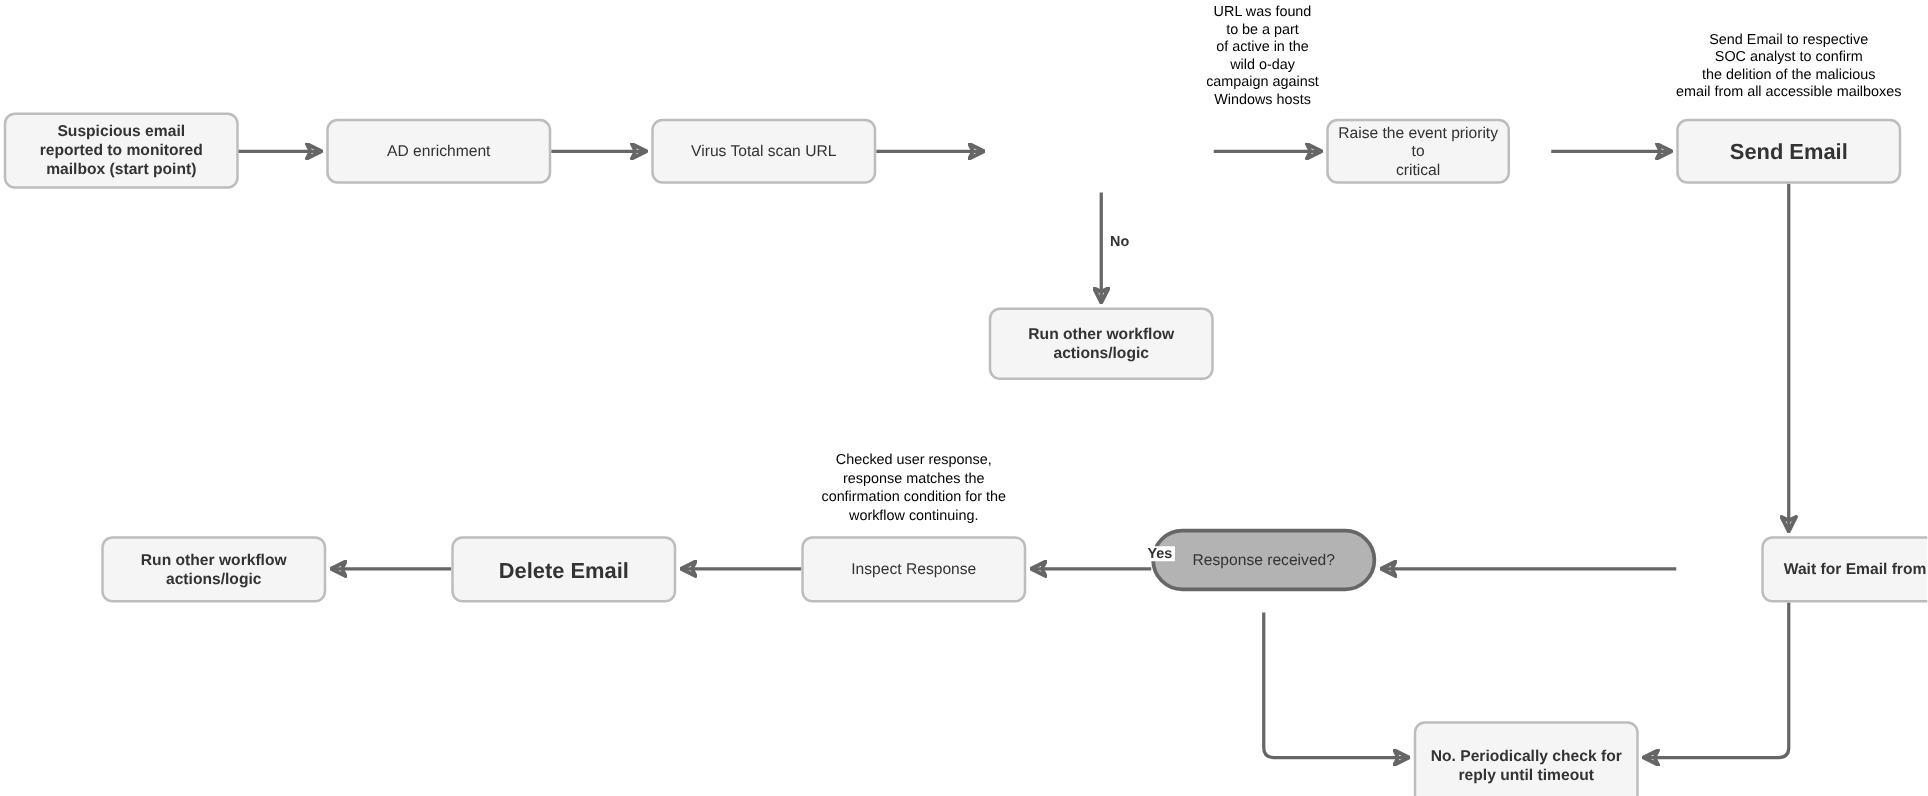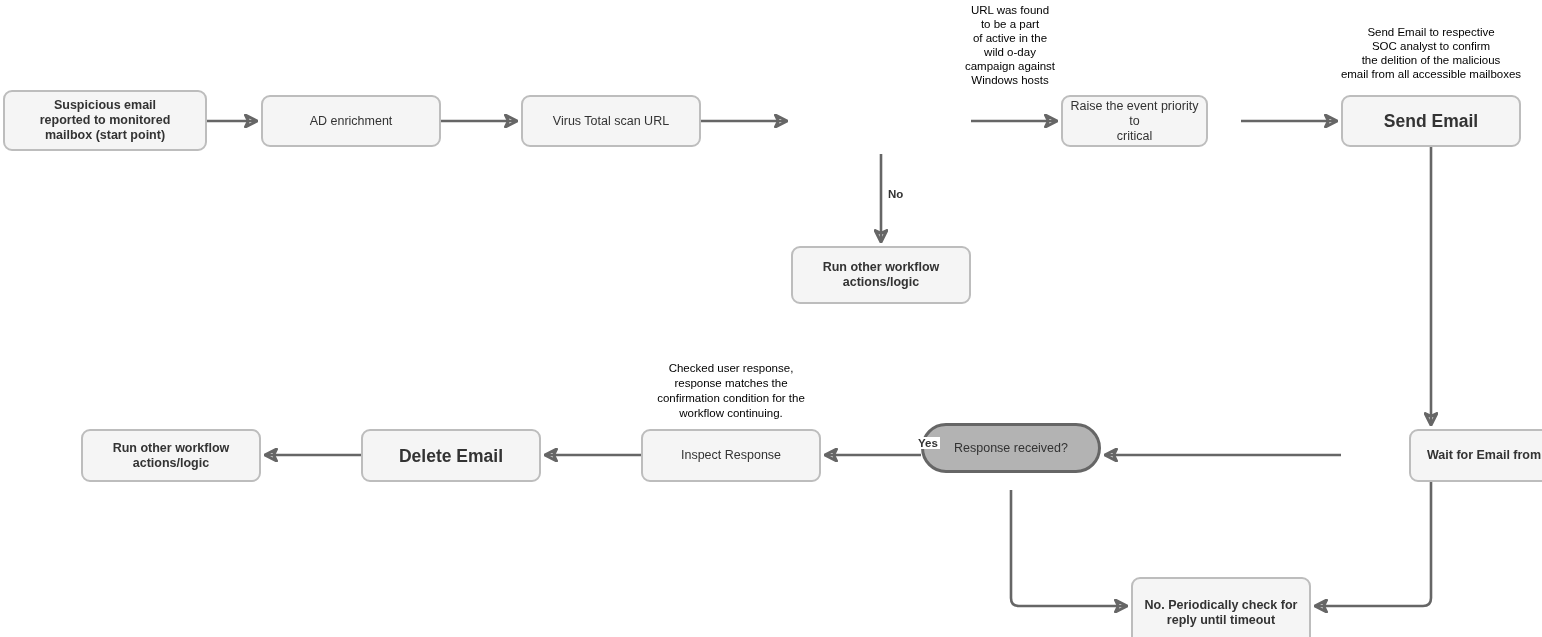--- a/index.html
+++ b/index.html
@@ -47,21 +47,21 @@
     <path d="M881,154 L881,241" marker-end="url(#arrow)"></path>
     <path d="M1431,147 L1431,424" marker-end="url(#arrow)"></path>
     <path d="M1341,455 L1106,455" marker-end="url(#arrow)"></path>
     <path d="M921,455 L826,455" marker-end="url(#arrow)"></path>
     <path d="M641,455 L546,455" marker-end="url(#arrow)"></path>
     <path d="M361,455 L266,455" marker-end="url(#arrow)"></path>
     <path d="M1011,490 L1011,598 Q1011,606 1019,606 L1126,606" marker-end="url(#arrow)"></path>
     <path d="M1431,482 L1431,598 Q1431,606 1423,606 L1316,606" marker-end="url(#arrow)"></path>
   </svg>
 
-  <div class="node box bold" style="left:3px; top:90px; width:204px; height:61px;">
+  <div class="node box bold" style="left:3px; top:90px; width:188px; height:61px;">
     <span class="label">Suspicious email
 reported to monitored
 mailbox (start point)</span>
   </div>
 
   <div class="node box" style="left:261px; top:95px; width:180px; height:52px;">
     <span class="label">AD enrichment</span>
   </div>
 
   <div class="node box" style="left:521px; top:95px; width:180px; height:52px;">

